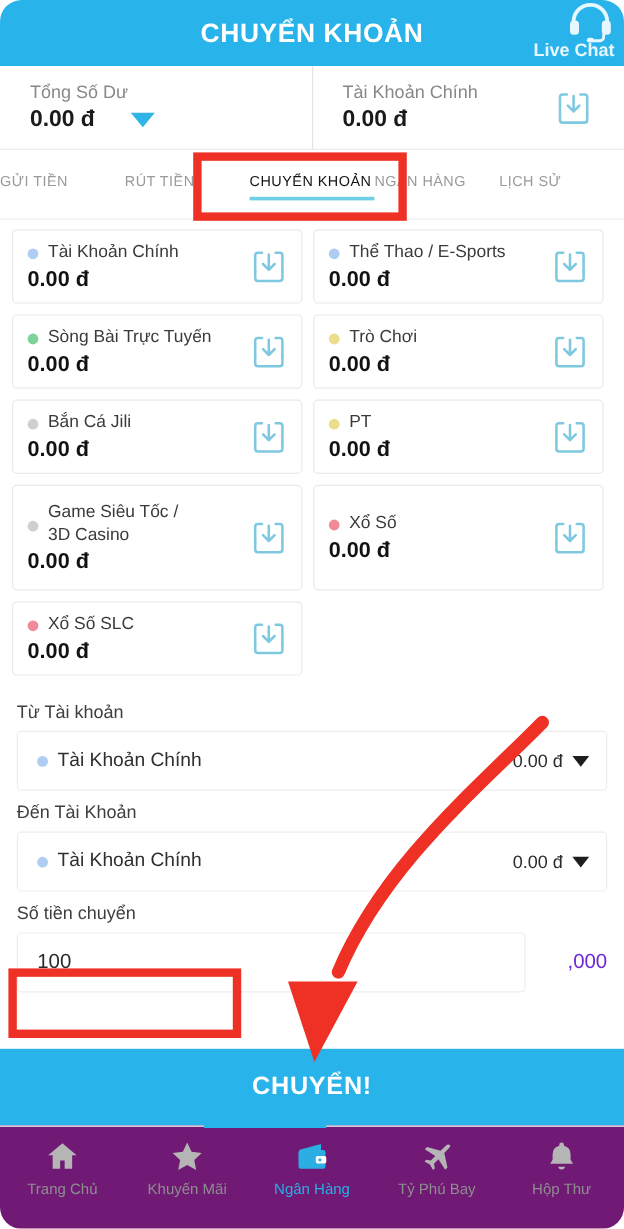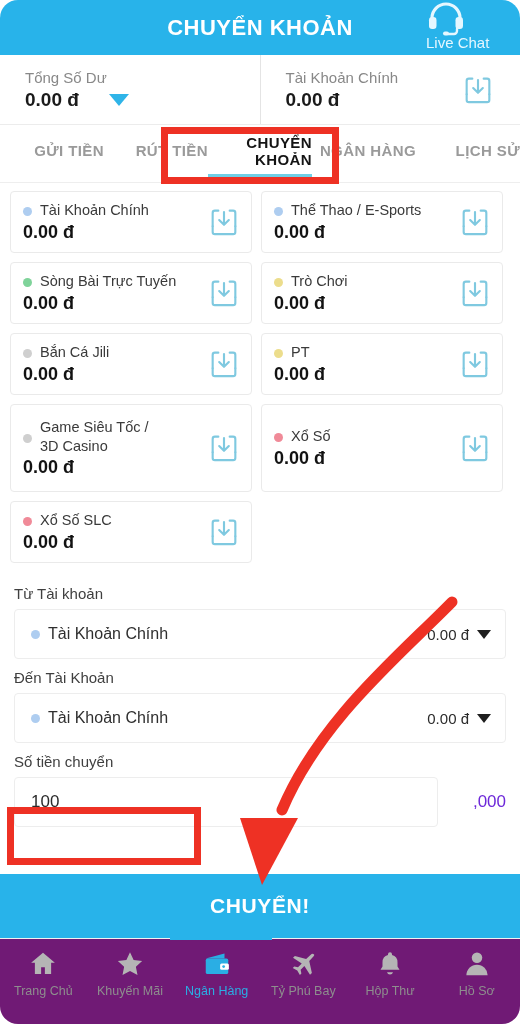--- a/index.html
+++ b/index.html
@@ -31,22 +31,23 @@
     font-size: 22px;
     font-weight: bold;
     letter-spacing: 0.5px;
   }
   .live-chat {
     position: absolute;
     right: 8px; top: 2px;
     width: 86px;
     display: flex;
     flex-direction: column;
-    align-items: flex-start;
+    align-items: flex-end;
     color: #d9f3fd;
+    font-weight: bold;
   }
   .live-chat svg { display: block; }
   .live-chat-label {
     font-size: 15px;
     margin-top: -2px;
     color: #e6f7ff;
   }
 
   
   .balance-bar {
@@ -94,25 +95,25 @@
   .tabs {
     position: relative;
     height: 58px;
     display: flex;
     align-items: center;
     border-bottom: 1px solid #eeeeee;
     background: #fff;
   }
   .tab {
     flex: 1;
-    text-align: right;
-    font-size: 15px;
+    text-align: left;
+    font-size: 12px;
     color: #9a9a9a;
     letter-spacing: 0.4px;
-    font-weight: bold;
+    font-weight: normal;
     position: relative;
     padding-bottom: 6px;
   }
   .tab.active { color: #141414; }
   .tab.active::after {
     content: "";
     position: absolute;
     left: 50%; transform: translateX(-50%);
     bottom: -3px;
     width: 104px; height: 3px;
@@ -576,29 +577,20 @@
     <div class="nav-item">
       <span>
         <svg class="nav-icon" viewBox="0 0 24 24">
             <path d="M12 2.5 a1.6 1.6 0 0 1 1.6 1.6 v.6 a6 6 0 0 1 4.4 5.8 v3.5 l1.6 2.6 H4.4 L6 14 v-3.5 a6 6 0 0 1 4.4 -5.8 v-.6 A1.6 1.6 0 0 1 12 2.5 Z" fill="#b5b5b5"></path>
             <path d="M9.6 18.6 a2.5 2.5 0 0 0 4.8 0 Z" fill="#b5b5b5"></path>
           </svg>
       </span>
       <span class="nav-label">Hộp Thư</span>
     </div>
 
-    <div class="nav-item">
-      <span>
-        <svg class="nav-icon" viewBox="0 0 24 24">
-            <circle cx="12" cy="7" r="4.2" fill="#b5b5b5"></circle>
-            <path d="M3.5 21 a8.5 8.5 0 0 1 17 0 Z" fill="#b5b5b5"></path>
-          </svg>
-      </span>
-      <span class="nav-label">Hồ Sơ</span>
-    </div>
   </div>
 
   <div class="anno anno-box" id="anno-tab-box"></div>
   <div class="anno anno-box" id="anno-input-box"></div>
   <div class="anno" id="anno-arrow">
     <svg width="520" height="330" viewBox="0 0 520 330" fill="none">
       <path d="M452 42 C 400 95, 320 160, 282 250" stroke="#ee3124" stroke-width="11" stroke-linecap="round" fill="none"></path>
       <path d="M262 325 L240 258 L298 258 Z" fill="#ee3124"></path>
     </svg>
   </div>

